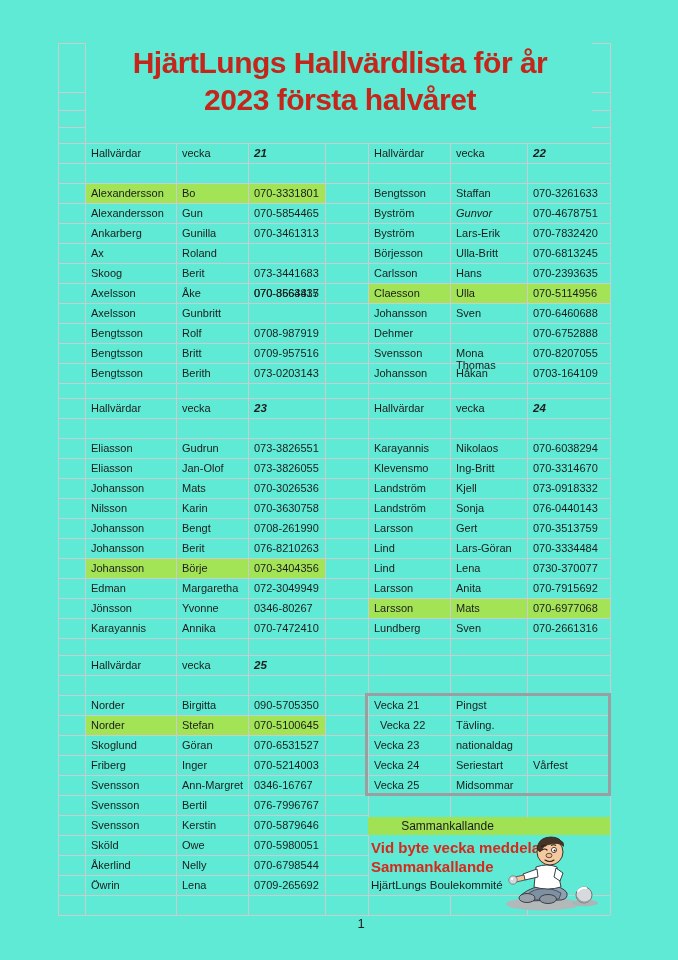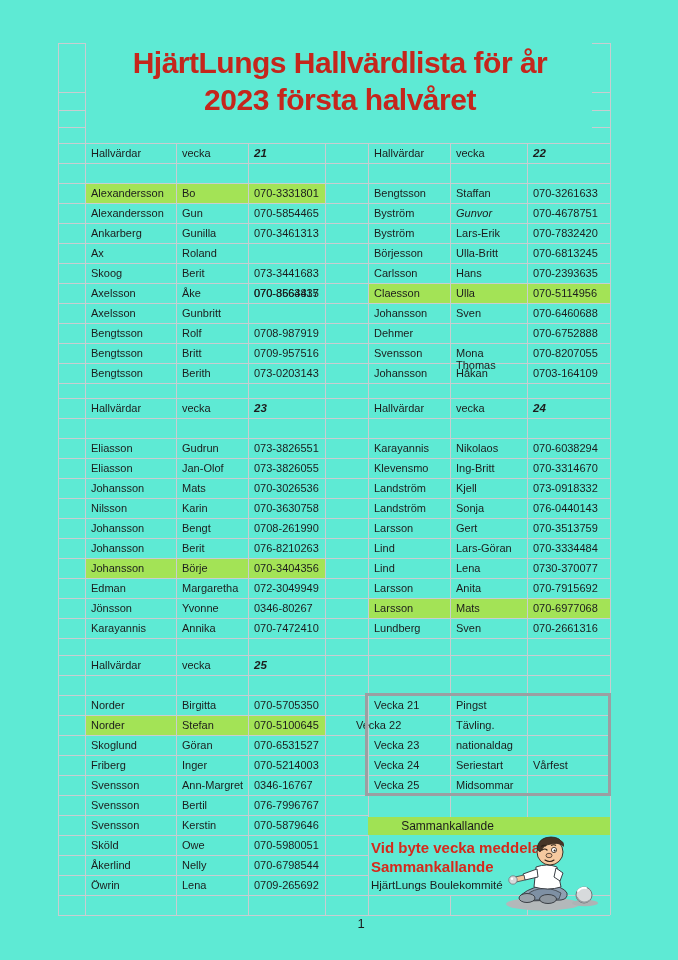--- a/index.html
+++ b/index.html
@@ -228,21 +228,21 @@
       <div class="cellText" style="left: 456px; top: 598px; width: 200px; height: 20px;">Mats</div>
       <div class="cellText" style="left: 533px; top: 598px; width: 200px; height: 20px;">070-6977068</div>
       <div class="cellText" style="left: 374px; top: 618px; width: 200px; height: 20px;">Lundberg</div>
       <div class="cellText" style="left: 456px; top: 618px; width: 200px; height: 20px;">Sven</div>
       <div class="cellText" style="left: 533px; top: 618px; width: 200px; height: 20px;">070-2661316</div>
       <div class="cellText" style="left: 91px; top: 655px; width: 200px; height: 20px;">Hallvärdar</div>
       <div class="cellText" style="left: 182px; top: 655px; width: 200px; height: 20px;">vecka</div>
       <div class="cellText weeknum" style="left: 254px; top: 655px; width: 200px; height: 20px;">25</div>
       <div class="cellText" style="left: 91px; top: 695px; width: 200px; height: 20px;">Norder</div>
       <div class="cellText" style="left: 182px; top: 695px; width: 200px; height: 20px;">Birgitta</div>
-      <div class="cellText" style="left: 254px; top: 695px; width: 200px; height: 20px;">070-5705350</div>
+      <div class="cellText" style="left: 254px; top: 695px; width: 200px; height: 20px;">090-5705350</div>
       <div class="cellText" style="left: 91px; top: 715px; width: 200px; height: 20px;">Norder</div>
       <div class="cellText" style="left: 182px; top: 715px; width: 200px; height: 20px;">Stefan</div>
       <div class="cellText" style="left: 254px; top: 715px; width: 200px; height: 20px;">070-5100645</div>
       <div class="cellText" style="left: 91px; top: 735px; width: 200px; height: 20px;">Skoglund</div>
       <div class="cellText" style="left: 182px; top: 735px; width: 200px; height: 20px;">Göran</div>
       <div class="cellText" style="left: 254px; top: 735px; width: 200px; height: 20px;">070-6531527</div>
       <div class="cellText" style="left: 91px; top: 755px; width: 200px; height: 20px;">Friberg</div>
       <div class="cellText" style="left: 182px; top: 755px; width: 200px; height: 20px;">Inger</div>
       <div class="cellText" style="left: 254px; top: 755px; width: 200px; height: 20px;">070-5214003</div>
       <div class="cellText" style="left: 91px; top: 775px; width: 200px; height: 20px;">Svensson</div>
@@ -258,21 +258,21 @@
       <div class="cellText" style="left: 182px; top: 835px; width: 200px; height: 20px;">Owe</div>
       <div class="cellText" style="left: 254px; top: 835px; width: 200px; height: 20px;">070-5980051</div>
       <div class="cellText" style="left: 91px; top: 855px; width: 200px; height: 20px;">Åkerlind</div>
       <div class="cellText" style="left: 182px; top: 855px; width: 200px; height: 20px;">Nelly</div>
       <div class="cellText" style="left: 254px; top: 855px; width: 200px; height: 20px;">070-6798544</div>
       <div class="cellText" style="left: 91px; top: 875px; width: 200px; height: 20px;">Öwrin</div>
       <div class="cellText" style="left: 182px; top: 875px; width: 200px; height: 20px;">Lena</div>
       <div class="cellText" style="left: 254px; top: 875px; width: 200px; height: 20px;">0709-265692</div>
       <div class="cellText" style="left: 374px; top: 695px; width: 200px; height: 20px;">Vecka 21</div>
       <div class="cellText" style="left: 456px; top: 695px; width: 200px; height: 20px;">Pingst</div>
-      <div class="cellText" style="left: 356px; top: 715px; width: 200px; height: 20px;">Vecka 22</div>
+      <div class="cellText" style="left: 380px; top: 715px; width: 200px; height: 20px;">Vecka 22</div>
       <div class="cellText" style="left: 456px; top: 715px; width: 200px; height: 20px;">Tävling.</div>
       <div class="cellText" style="left: 374px; top: 735px; width: 200px; height: 20px;">Vecka 23</div>
       <div class="cellText" style="left: 456px; top: 735px; width: 200px; height: 20px;">nationaldag</div>
       <div class="cellText" style="left: 374px; top: 755px; width: 200px; height: 20px;">Vecka 24</div>
       <div class="cellText" style="left: 456px; top: 755px; width: 200px; height: 20px;">Seriestart</div>
       <div class="cellText" style="left: 533px; top: 755px; width: 200px; height: 20px;">Vårfest</div>
       <div class="cellText" style="left: 374px; top: 775px; width: 200px; height: 20px;">Vecka 25</div>
       <div class="cellText" style="left: 456px; top: 775px; width: 200px; height: 20px;">Midsommar</div>
     </div>
 

